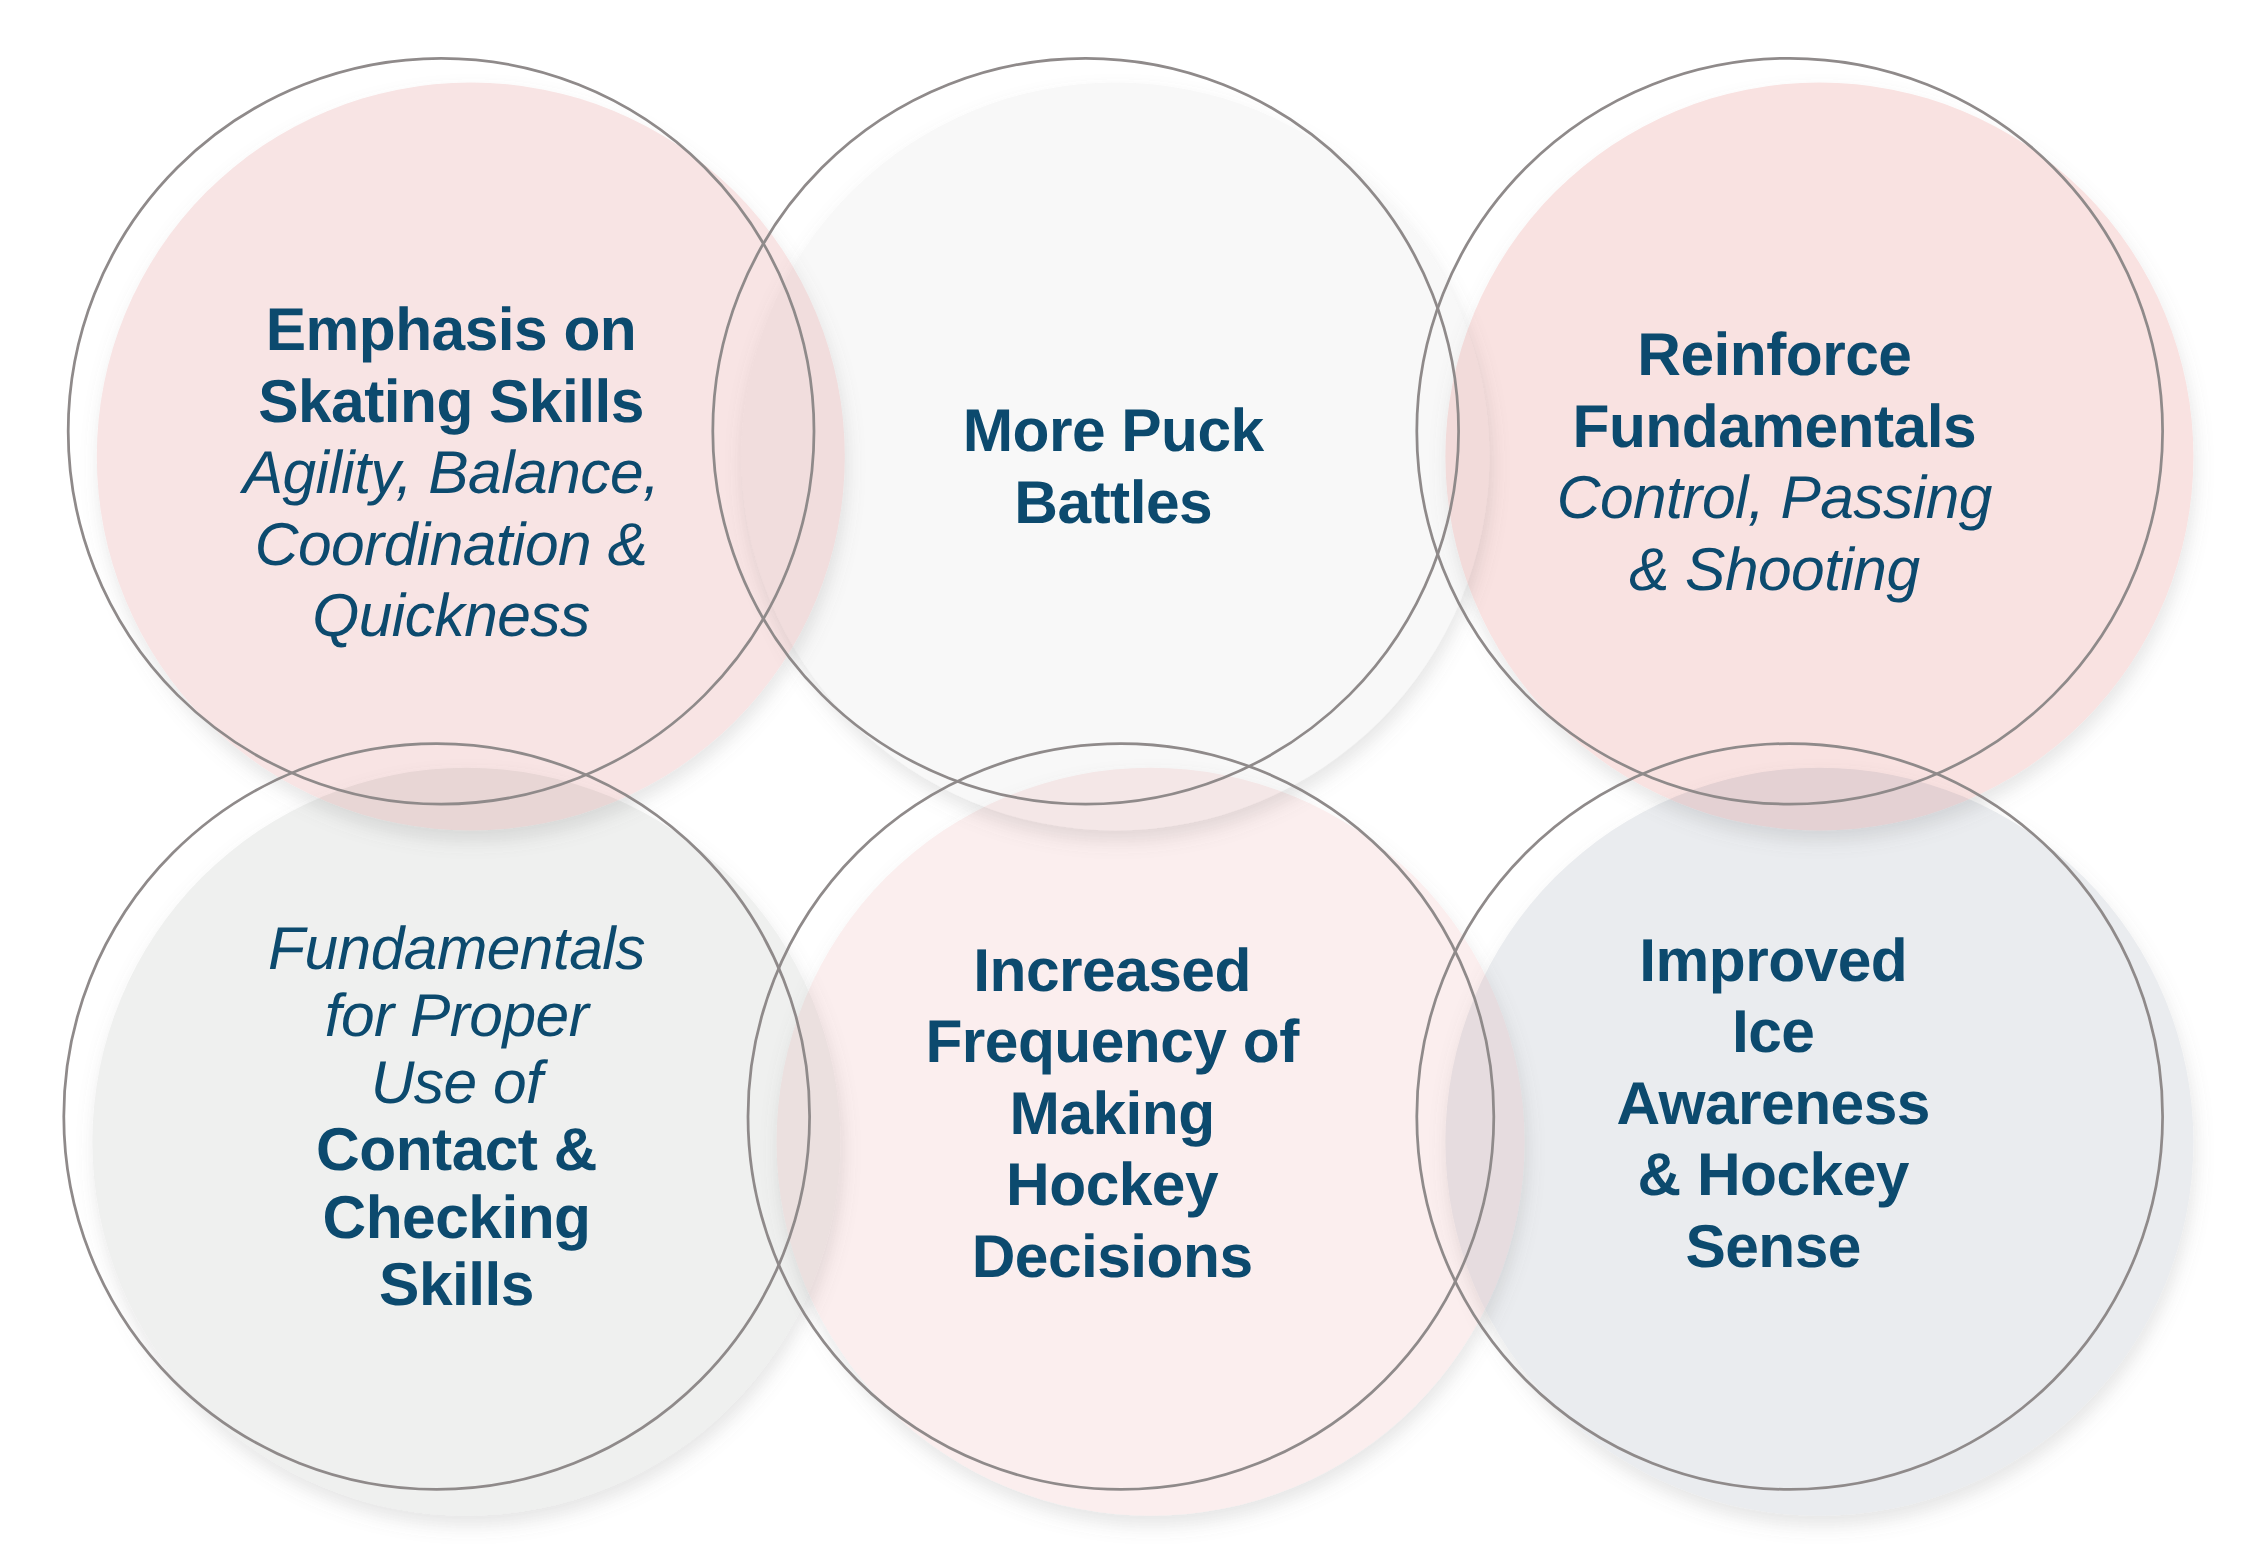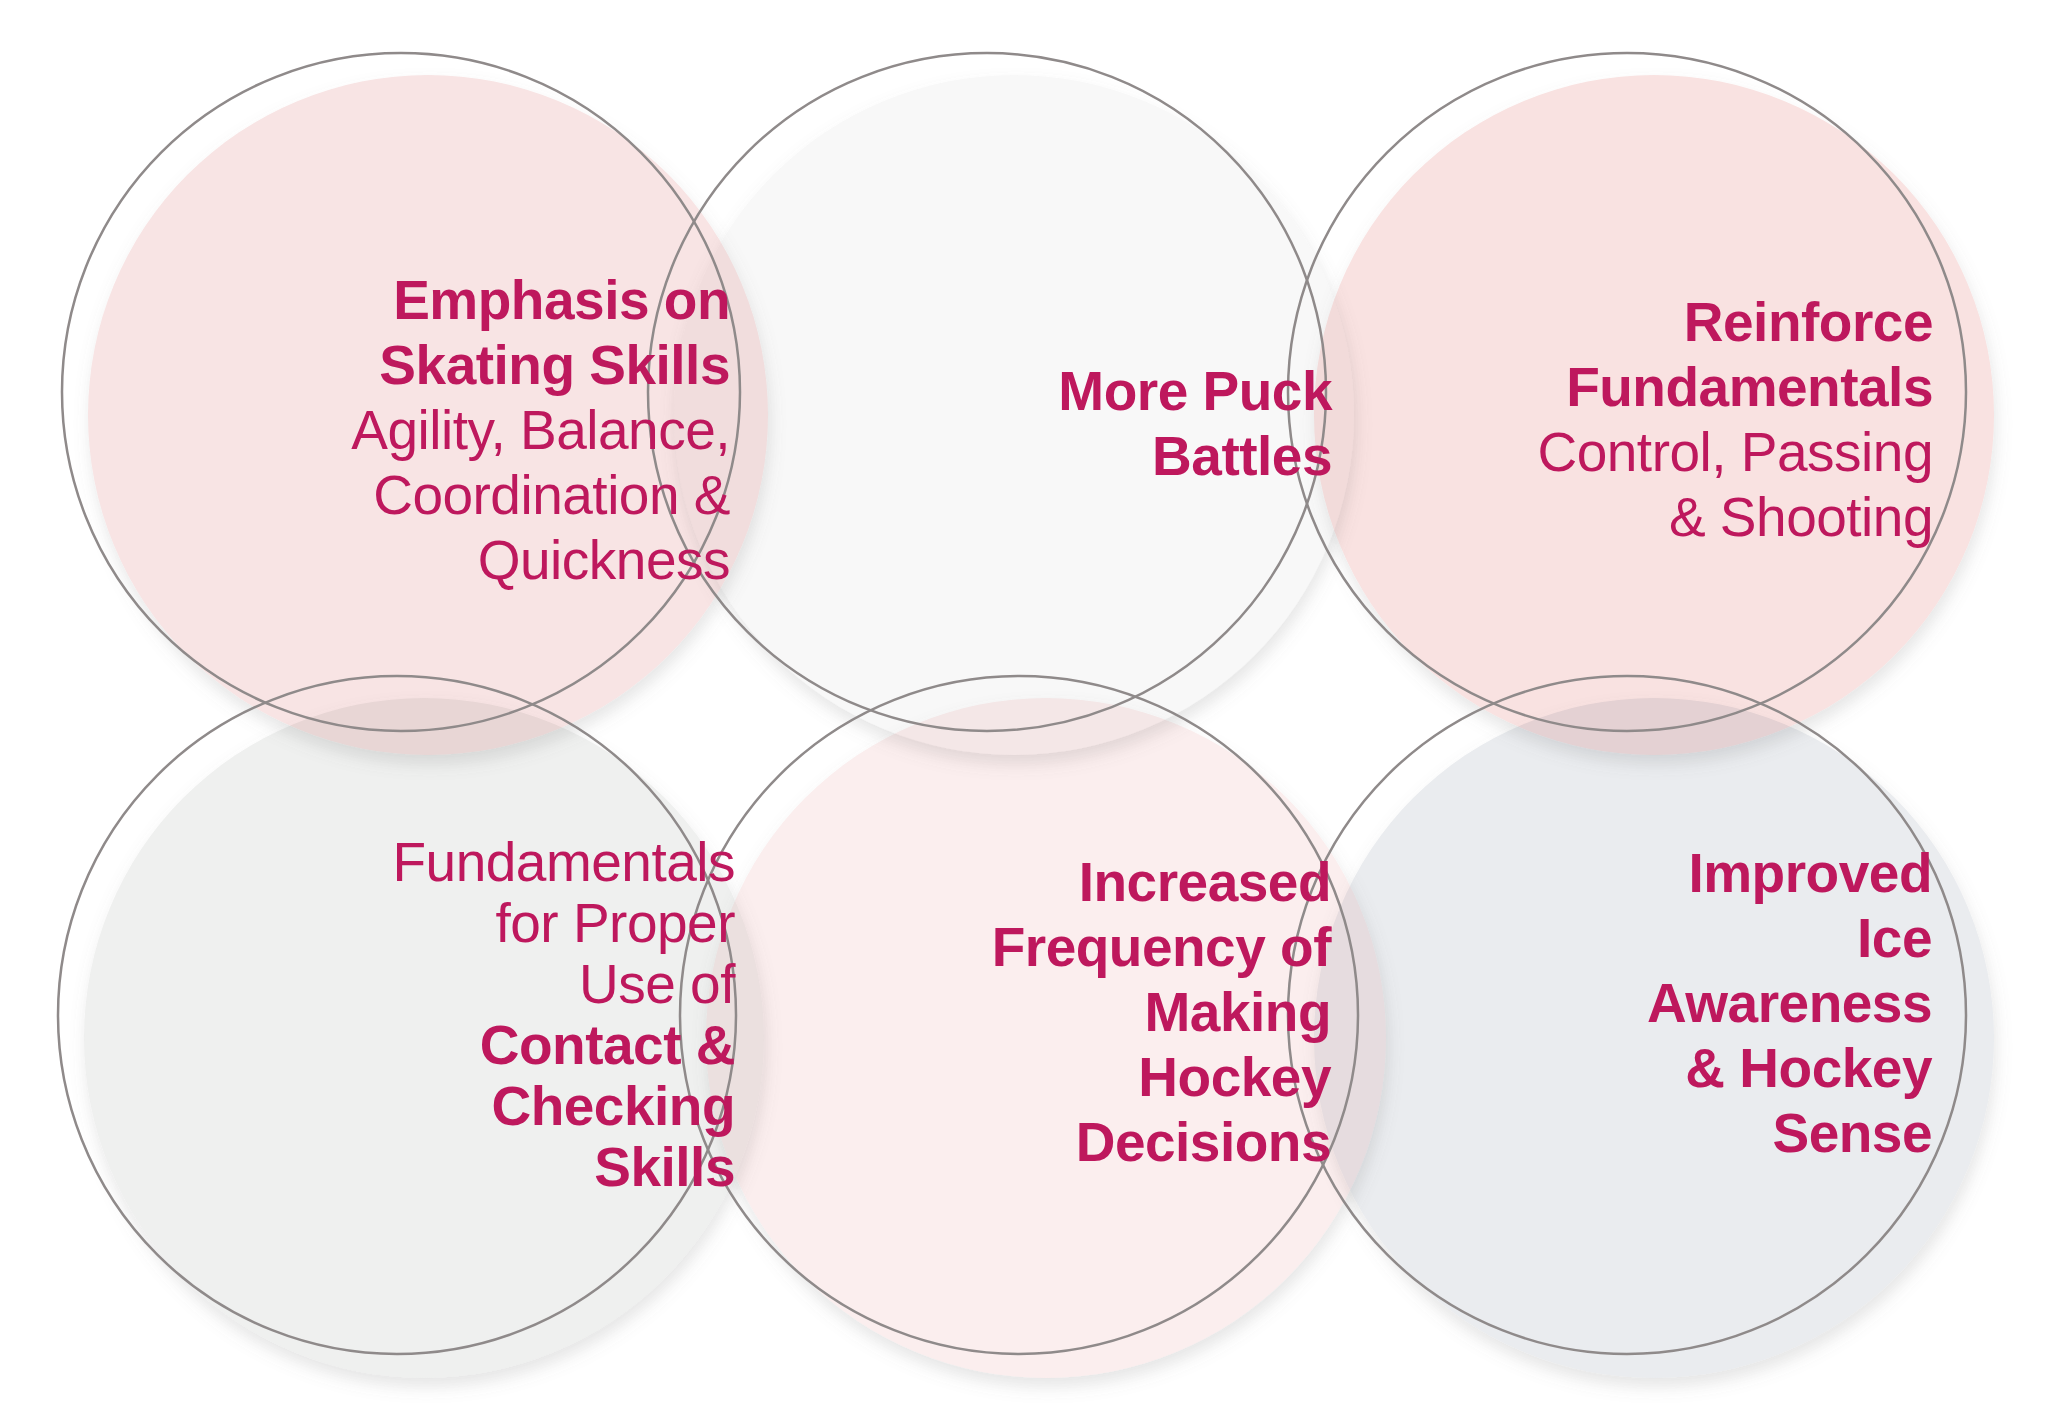--- a/index.html
+++ b/index.html
@@ -9,29 +9,29 @@
     background:#ffffff;
     overflow:hidden;
     font-family:"Liberation Sans","DejaVu Sans",sans-serif;
   }
   .stage svg{position:absolute;left:0;top:0;isolation:isolate;}
   .fill-circle{mix-blend-mode:multiply;}
   .label{
     position:absolute;
     transform:translate(-50%,-50%);
     width:640px;
-    text-align:right;
-    color:#be185d;
+    text-align:center;
+    color:#0c4a6e;
     font-size:55px;
     line-height:65px;
     letter-spacing:-0.5px;
   }
   .label p{margin:0;}
   .label .b{font-weight:700;}
-  .label .r{font-weight:400;}
+  .label .r{font-weight:400;font-style:italic;}
   .label.tight{line-height:61px;}
 </style>
 </head>
 <body>
 
 <div class="stage">
 
   <svg width="2048" height="1408" viewBox="0 0 2048 1408">
     <defs>
       <filter id="softshadow" x="-20%" y="-20%" width="140%" height="140%">

